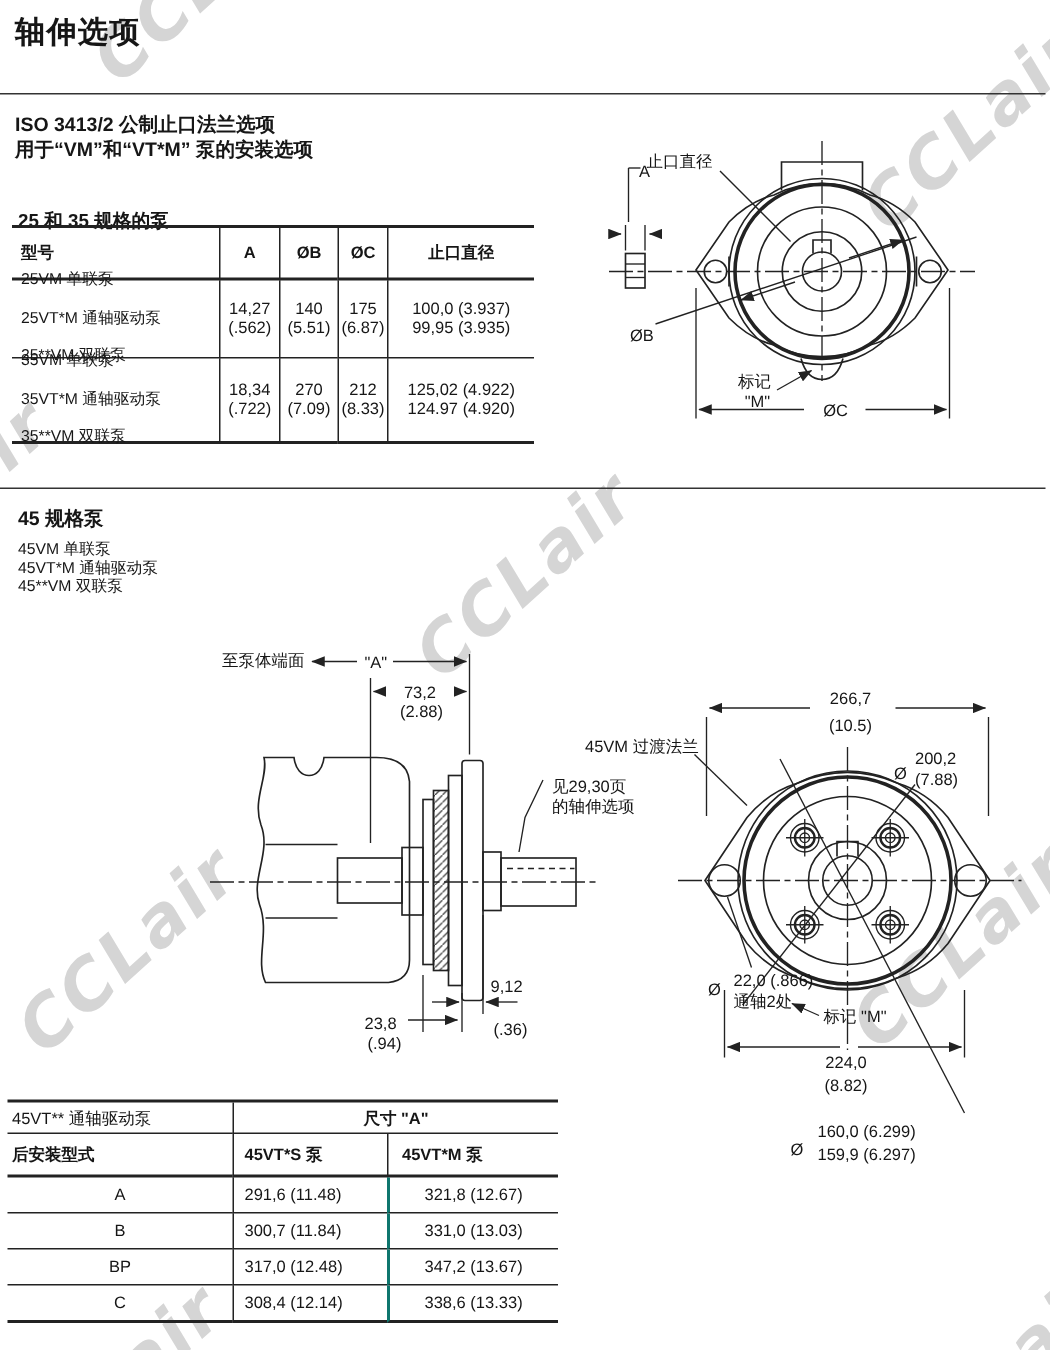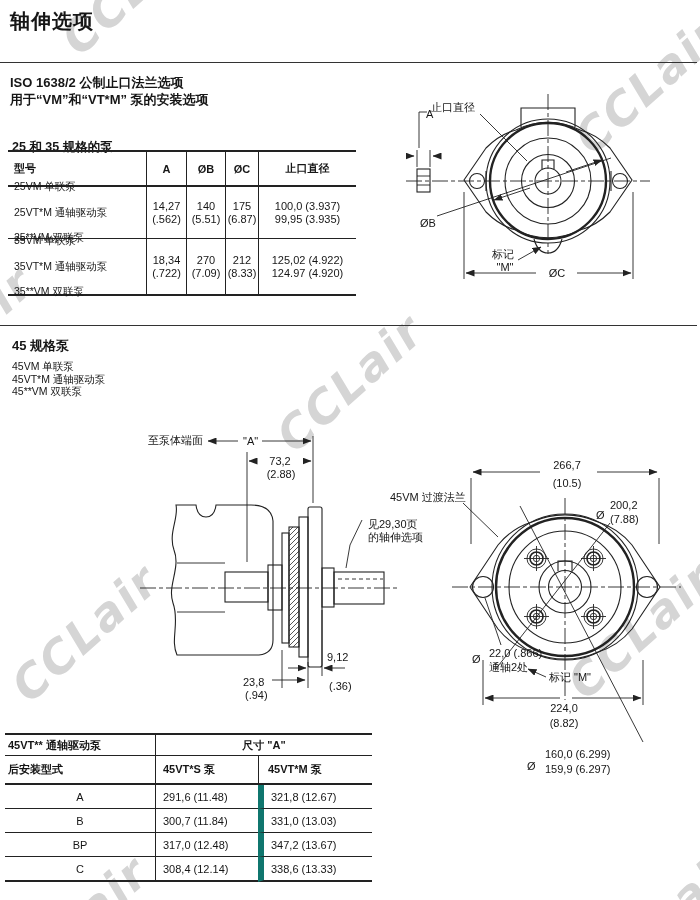--- a/index.html
+++ b/index.html
@@ -29,31 +29,31 @@
   .t1 .bl{border-left:1px solid #222;}
   .t1 .mc{display:flex;flex-direction:column;justify-content:center;padding-left:6px;
       font-size:10.5px;line-height:13.5px;border-bottom:1px solid #222;gap:12px;}
   .t1 .vc{display:flex;flex-direction:column;justify-content:center;align-items:center;
       text-align:center;line-height:13px;border-bottom:1px solid #222;}
   .t1 .r1{height:51px;} .t1 .r2{height:55px;border-bottom:2.5px solid #222;}
   
   .t2{left:5px;top:733px;width:367px;display:grid;grid-template-columns:150px 103px 114px;
       border-top:2.5px solid #222;font-size:11px;z-index:1;position:absolute;}
   .t2 .c{display:flex;align-items:center;}
-  .t2 .h1l{height:20px;font-weight:bold;padding-left:3px;border-bottom:1px solid #222;}
+  .t2 .h1l{height:20px;font-weight:normal;padding-left:3px;border-bottom:1px solid #222;}
   .t2 .h1r{height:20px;grid-column:2/4;justify-content:center;font-weight:bold;
       border-left:1px solid #222;border-bottom:1px solid #222;}
   .t2 .h2{height:27px;font-weight:bold;border-bottom:2px solid #222;}
   .t2 .h2.k{padding-left:3px;}
   .t2 .h2.s{border-left:1px solid #222;padding-left:7px;}
   .t2 .h2.m{border-left:1px solid #222;padding-left:9px;}
   .t2 .dr{height:23px;border-bottom:1px solid #222;}
   .t2 .dr.k{justify-content:center;}
   .t2 .dr.s{border-left:1px solid #222;padding-left:7px;}
-  .t2 .dr.m{border-left:6px solid #0f766e;padding-left:7px;}
+  .t2 .dr.m{border-left:2px solid #0f766e;padding-left:23px;}
   .t2 .last{border-bottom:2.5px solid #222;}
   
   svg{position:absolute;overflow:visible;z-index:1;}
   svg text{font-family:"Liberation Sans","DejaVu Sans",sans-serif;font-size:11px;fill:#161616;}
   .ln{stroke:#222;fill:none;stroke-width:1.1px;}
   .thin{stroke-width:0.9px;} .bold2{stroke-width:2.4px;}
   .cl{stroke:#222;fill:none;stroke-width:0.9px;stroke-dasharray:16 3 4 3;}
   .hid{stroke:#222;fill:none;stroke-width:0.9px;stroke-dasharray:4 3;}
 </style>
 </head>
@@ -66,21 +66,21 @@
   <div class="wm wm3">CCLair</div>
   <div class="wm wm4">CCLair</div>
   <div class="wm wm5">CCLair</div>
   <div class="wm wm6">CCLair</div>
   <div class="wm wm7">CCLair</div>
   <div class="wm wm8">CCLair</div>
 
   <div class="abs z title">轴伸选项</div>
   <div class="abs z rule" style="top:62px;"></div>
   <div class="abs z iso">
-    <div>ISO 1638/2 公制止口法兰选项</div>
+    <div>ISO 3413/2 公制止口法兰选项</div>
     <div>用于“VM”和“VT*M” 泵的安装选项</div>
   </div>
   <div class="abs z sub2535">25 和 35 规格的泵</div>
 
   <div class="t1">
     <div class="hc first">型号</div>
     <div class="hc bl">A</div>
     <div class="hc bl">ØB</div>
     <div class="hc bl">ØC</div>
     <div class="hc bl">止口直径</div>

